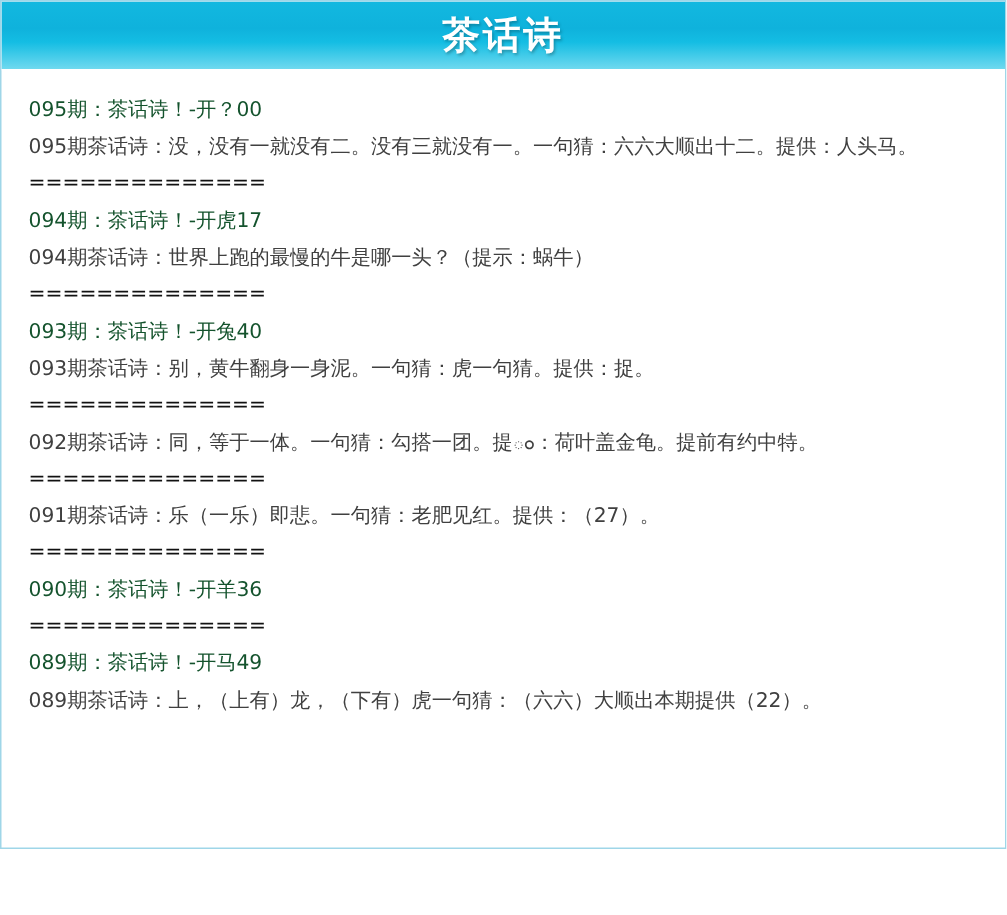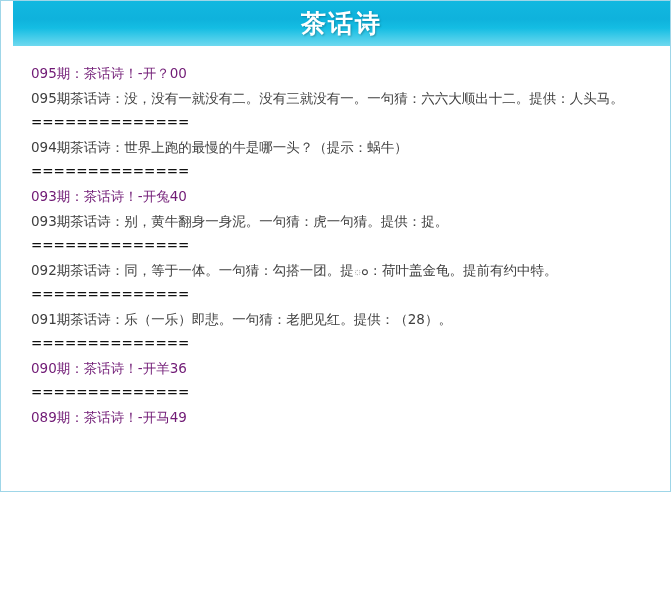--- a/index.html
+++ b/index.html
@@ -8,26 +8,25 @@
   }
   body {
     width: 671px;
     height: 610px;
     background: #ffffff;
     font-family: "DejaVu Sans", "Liberation Sans", sans-serif;
   }
   .page {
     position: relative;
     width: 671px;
-    height: 492px;
+    height: 566px;
     box-sizing: border-box;
     border: 1px solid #9fd6e8;
     background: #ffffff;
     overflow: hidden;
-    padding-left: 12px;
   }
   .header {
     position: relative;
     height: 45px;
     background: linear-gradient(to bottom, #12b8e0 0%, #0fb2dc 40%, #14bde3 60%, #6fd9ef 100%);
     border-bottom: 1px solid #ffffff;
     display: flex;
     align-items: center;
     justify-content: center;
   }
@@ -45,21 +44,21 @@
   .entry {
     margin-bottom: 2px;
   }
   .line {
     font-size: 13.5px;
     line-height: 25px;
     color: #1a1a1a;
     white-space: nowrap;
   }
   .line-title {
-    color: #701a75;
+    color: #14532d;
   }
   .line-body {
     color: #404040;
   }
   .sep {
     font-size: 13.5px;
     line-height: 22px;
     color: #111111;
     letter-spacing: 0px;
     white-space: nowrap;
@@ -76,43 +75,45 @@
 
   <div class="content">
 
     <div class="entry">
       <div class="line line-title">095期：茶话诗！-开？00</div>
       <div class="line line-body">095期茶话诗：没，没有一就没有二。没有三就没有一。一句猜：六六大顺出十二。提供：人头马。</div>
       <div class="sep">==============</div>
     </div>
 
     <div class="entry">
+      <div class="line line-title">094期：茶话诗！-开虎17</div>
       <div class="line line-body">094期茶话诗：世界上跑的最慢的牛是哪一头？（提示：蜗牛）</div>
       <div class="sep">==============</div>
     </div>
 
     <div class="entry">
       <div class="line line-title">093期：茶话诗！-开兔40</div>
       <div class="line line-body">093期茶话诗：别，黄牛翻身一身泥。一句猜：虎一句猜。提供：捉。</div>
       <div class="sep">==============</div>
     </div>
 
     <div class="entry">
       <div class="line line-body">092期茶话诗：同，等于一体。一句猜：勾搭一团。提ం：荷叶盖金龟。提前有约中特。</div>
       <div class="sep">==============</div>
     </div>
 
     <div class="entry">
-      <div class="line line-body">091期茶话诗：乐（一乐）即悲。一句猜：老肥见红。提供：（28）。</div>
+      <div class="line line-body">091期茶话诗：乐（一乐）即悲。一句猜：老肥见红。提供：（27）。</div>
       <div class="sep">==============</div>
     </div>
 
     <div class="entry">
       <div class="line line-title">090期：茶话诗！-开羊36</div>
       <div class="sep">==============</div>
     </div>
 
     <div class="entry">
       <div class="line line-title">089期：茶话诗！-开马49</div>
+      <div class="line line-body">089期茶话诗：上，（上有）龙，（下有）虎一句猜：（六六）大顺出本期提供（22）。</div>
     </div>
 
   </div>
 </div>
 
 </body></html>

